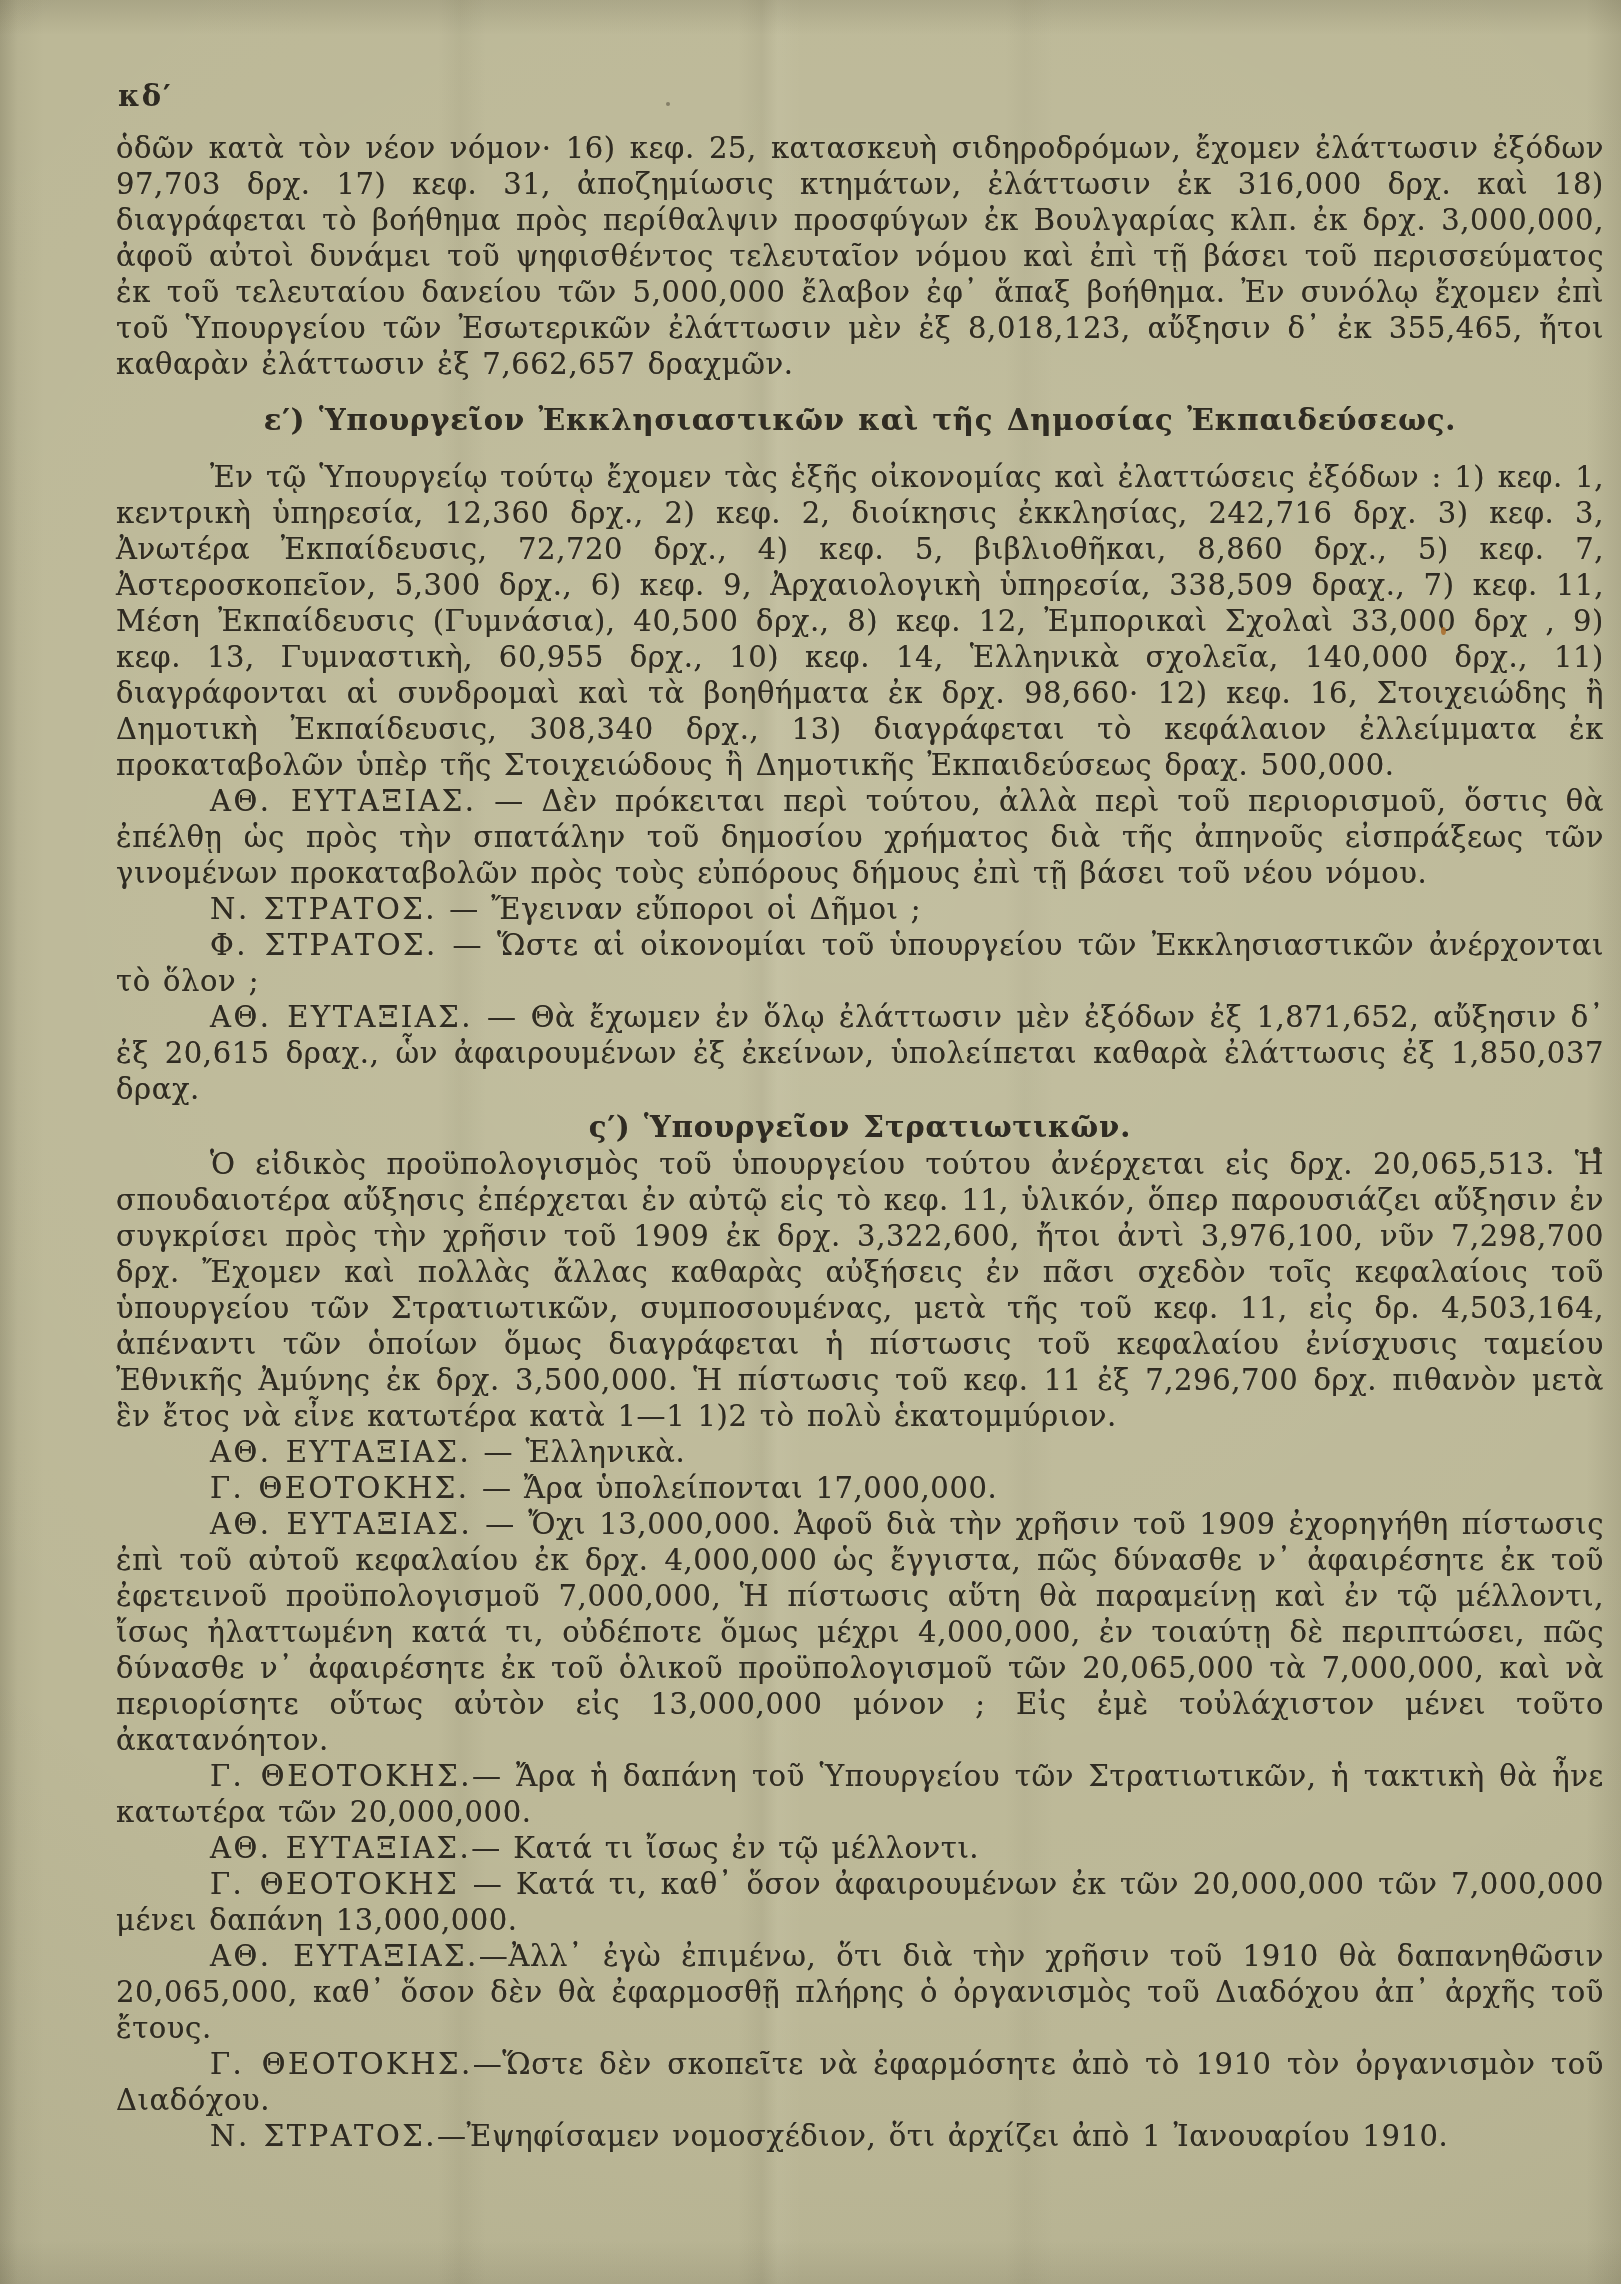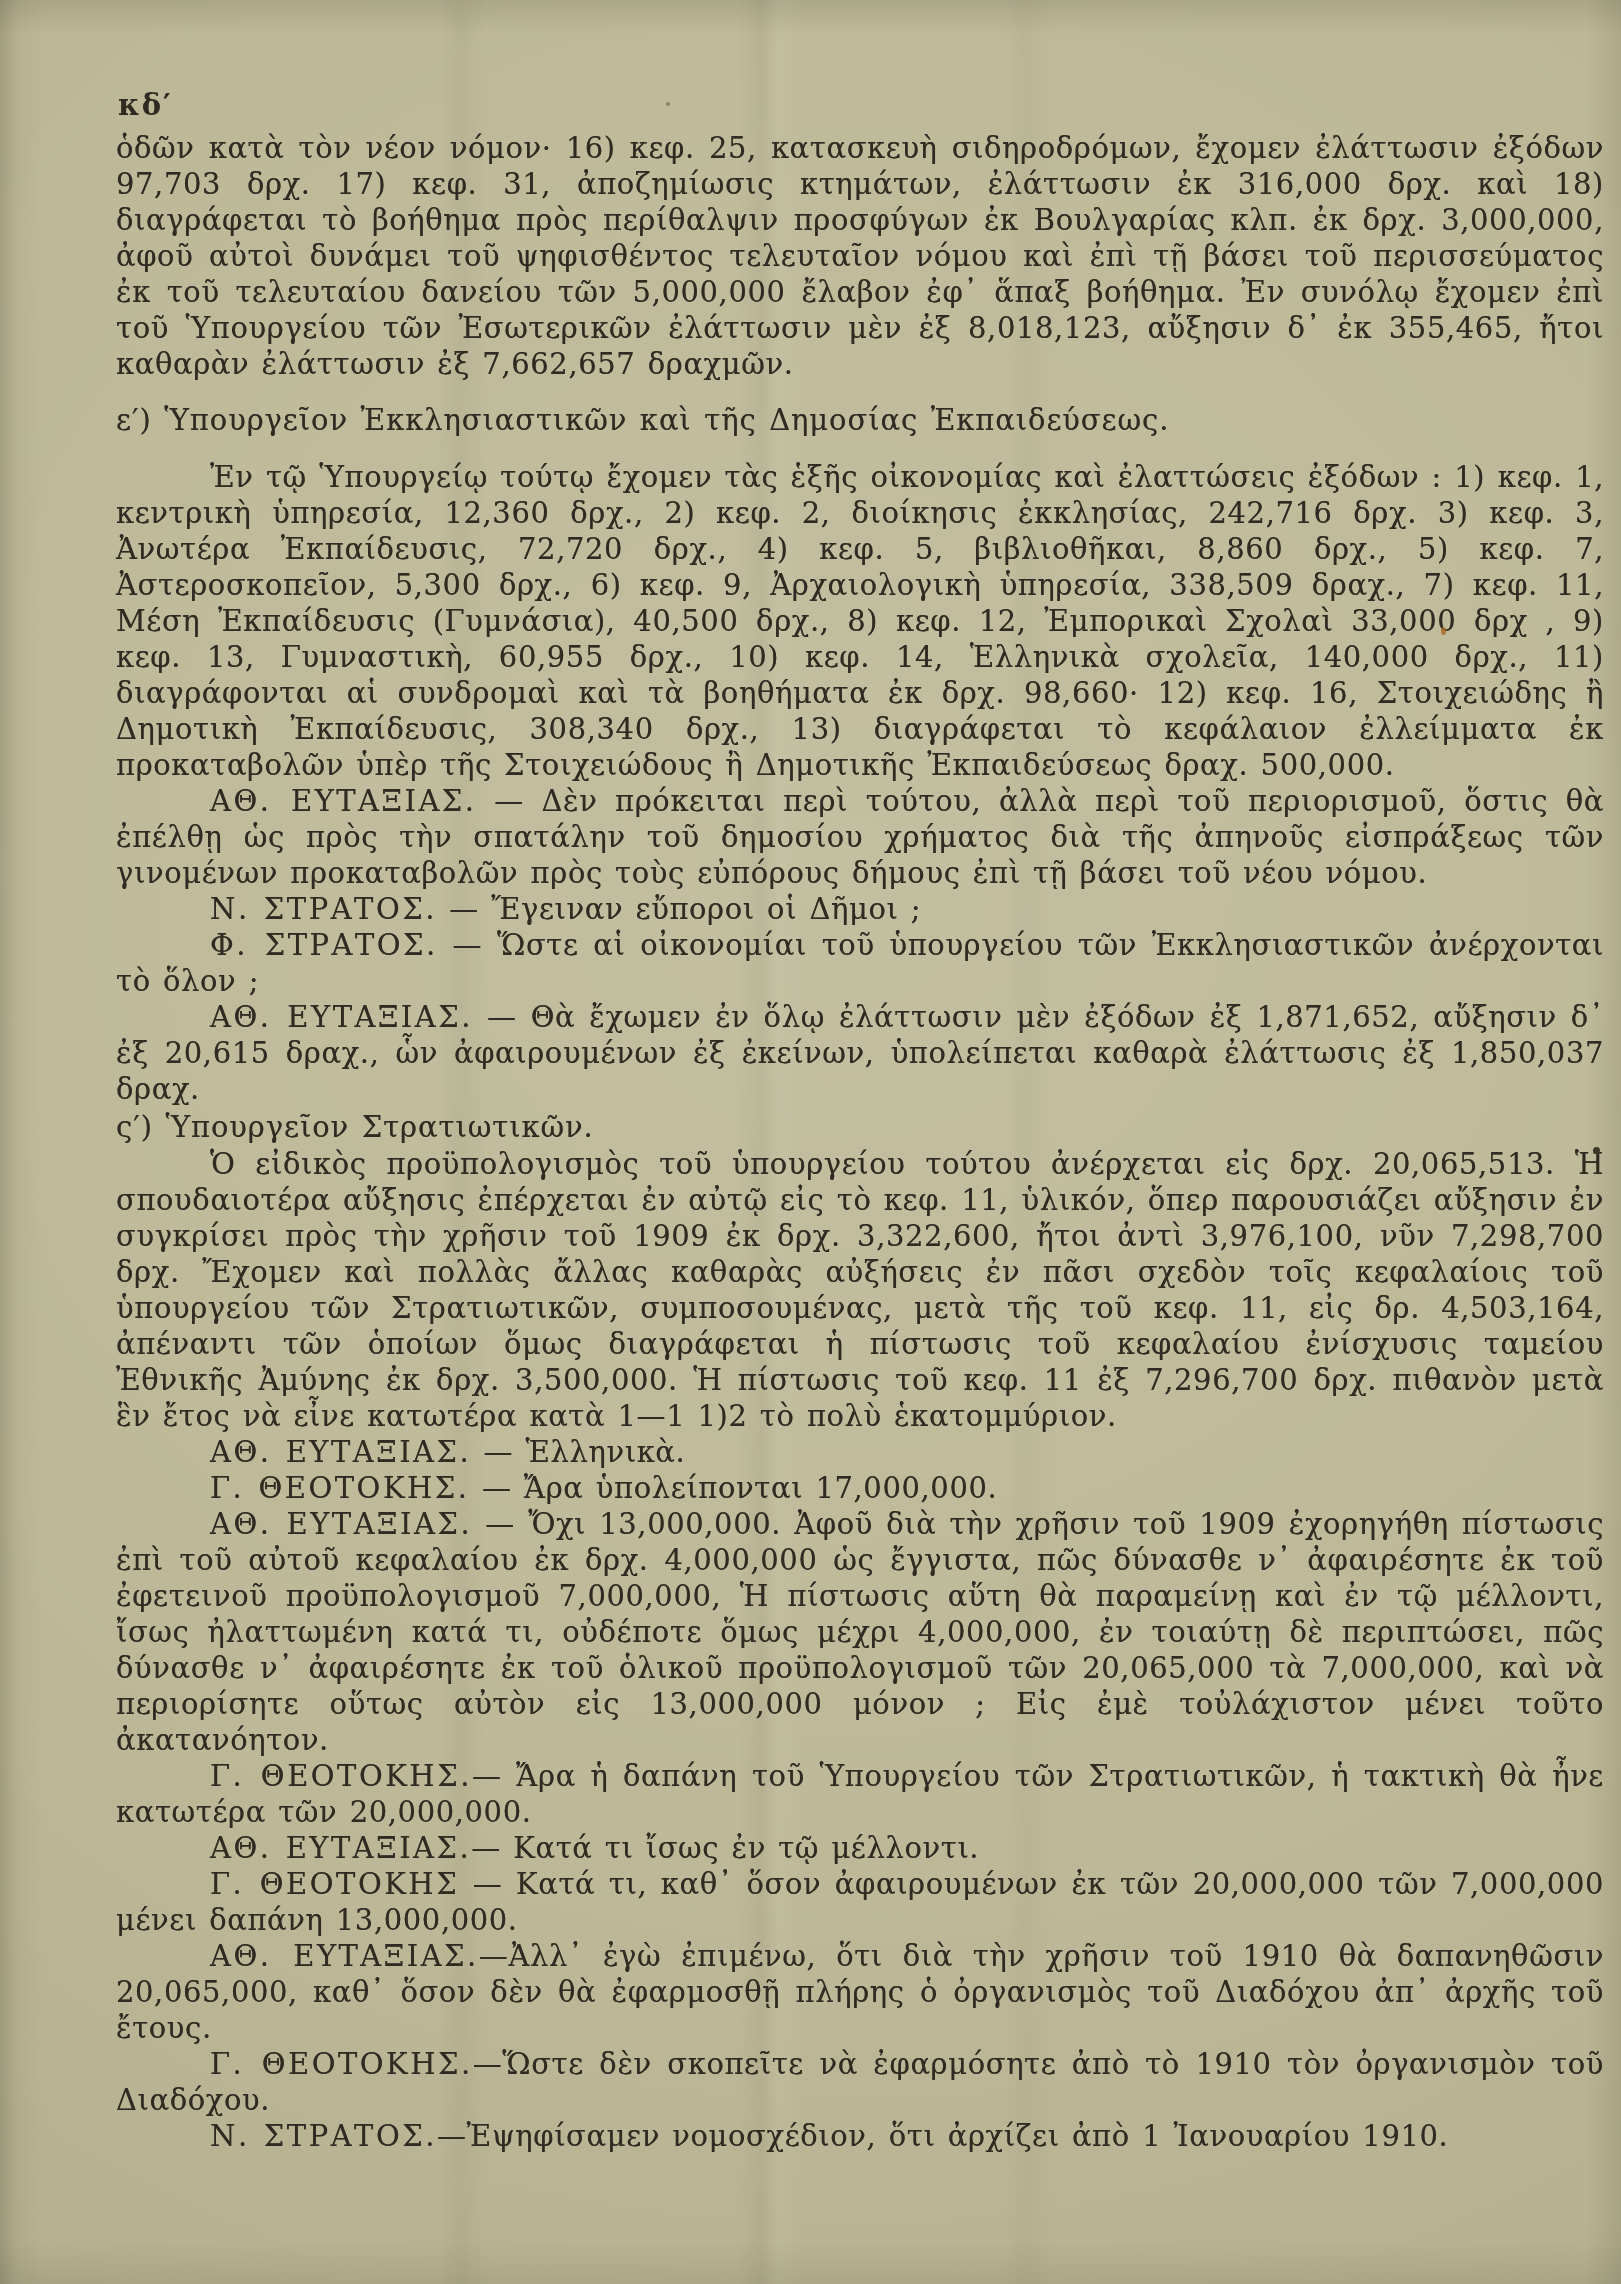--- a/index.html
+++ b/index.html
@@ -15,39 +15,39 @@
       radial-gradient(ellipse 130% 90% at 52% 38%, rgba(255,255,244,0.10) 0%, rgba(255,255,244,0.0) 55%, rgba(45,40,22,0.10) 100%),
       linear-gradient(90deg, rgba(55,50,30,0.20) 0px, rgba(55,50,30,0.05) 17.6px, rgba(55,50,30,0.0) 44px),
       linear-gradient(270deg, rgba(55,50,30,0.12) 0px, rgba(55,50,30,0.0) 35px),
       linear-gradient(180deg, rgba(55,50,30,0.14) 0px, rgba(55,50,30,0.0) 35px),
       linear-gradient(0deg, rgba(55,50,30,0.10) 0px, rgba(55,50,30,0.0) 44px),
       linear-gradient(90deg, rgba(0,0,0,0) 27%, rgba(50,45,25,0.055) 28.4%, rgba(0,0,0,0) 30%),
       linear-gradient(90deg, rgba(0,0,0,0) 45.5%, rgba(50,45,25,0.06) 47%, rgba(255,255,240,0.05) 48%, rgba(0,0,0,0) 49.5%),
       linear-gradient(90deg, rgba(0,0,0,0) 62%, rgba(50,45,25,0.04) 63.2%, rgba(0,0,0,0) 65%);
   }
   .page-number{
-    position:absolute;left:118px;top:88px;
+    position:absolute;left:118px;top:79px;
     font-size:29px;font-weight:bold;color:#2e2a21;
     letter-spacing:1.9px;
   }
   .content{
     position:absolute;left:116px;top:130px;width:1488px;
   }
   .t{
     margin:0;
     font-size:29px;line-height:36px;
     color:#2f2b22;
     text-align:justify;
     letter-spacing:0.6px;word-spacing:2.5px;
     text-shadow:0 0 0.6px rgba(48,42,28,0.55);
   }
   .indent{text-indent:94px;}
   .plain{text-indent:0;}
   .heading{
-    text-align:left;font-weight:normal;text-indent:0;
+    text-align:center;font-weight:bold;text-indent:0;
     margin:20px 0 21.4px 0;
     letter-spacing:0.9px;
   }
   .heading-tight{margin:1.3px 0 1.3px 0;}
   .speaker{letter-spacing:2.5px;}
   .speck{position:absolute;border-radius:50%;}
   .speck-dark-right{left:1593px;top:1147px;width:7px;height:7px;background:#3b3628;}
   .speck-orange{left:1441px;top:627px;width:5px;height:8.2px;background:#a86b28;opacity:.85;}
   .speck-faint-top{left:666px;top:102px;width:4.4px;height:4.4px;background:#4a4433;opacity:.5;}
 </style>

